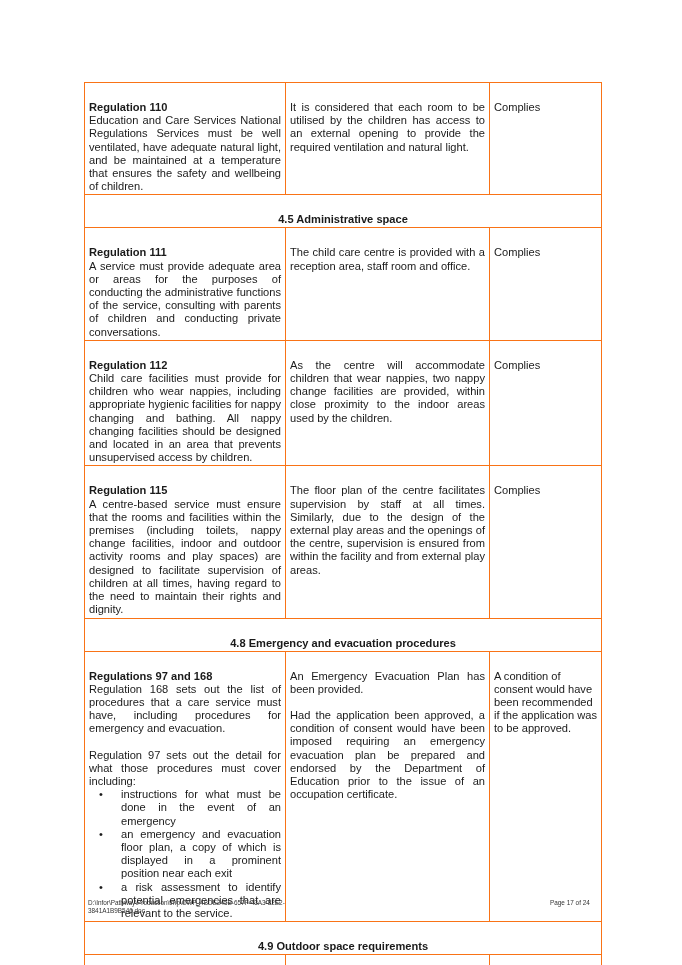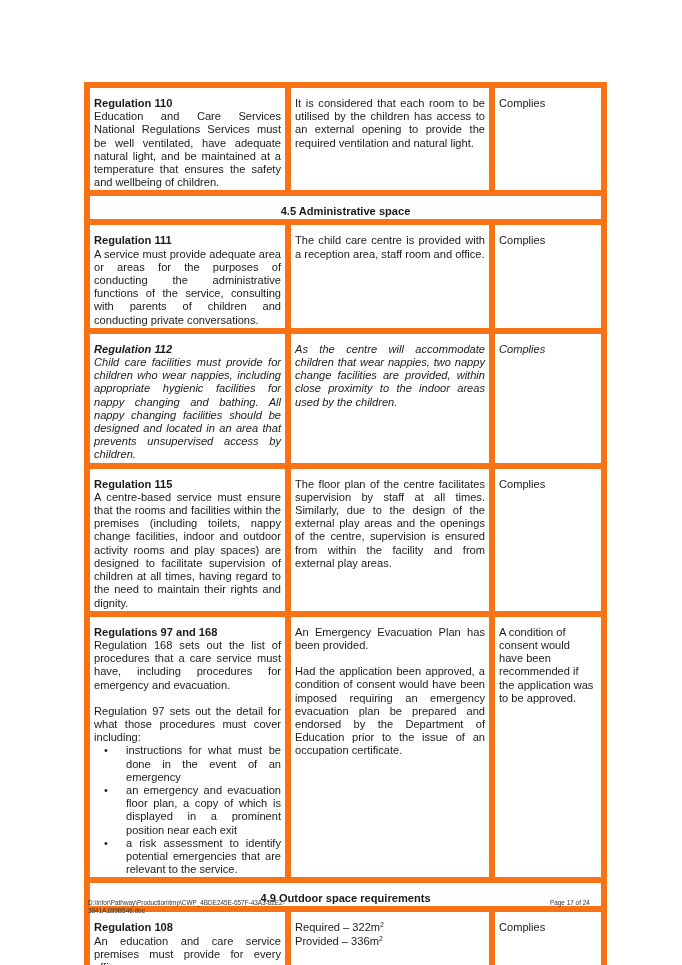--- a/index.html
+++ b/index.html
@@ -1,21 +1,21 @@
 <!DOCTYPE html>
 <html><head>
 <meta charset="utf-8">
 <style>
   html, body { margin: 0; padding: 0; background: #ffffff; }
   body { width: 682px; height: 965px; position: relative; overflow: hidden;
          font-family: "Liberation Sans", sans-serif; color: #1a1a1a; }
   .page { position: absolute; left: 0; top: 0; width: 682px; height: 965px; background: #fff; }
   table.reg { position: absolute; left: 84px; top: 82px; width: 517px;
               border-collapse: collapse; table-layout: fixed; font-size: 11.1px; line-height: 13.2px; }
-  table.reg td { border: 6px solid #f97316; vertical-align: top; padding: 9px 4px 1px 4px; }
+  table.reg td { border: 1px solid #f97316; vertical-align: top; padding: 18px 4px 1px 4px; }
   col.c1 { width: 201px; } col.c2 { width: 204px; } col.c3 { width: 112px; }
   td.section { font-weight: bold; padding: 0 4px; line-height: 13px; text-align: center; }
   .title { font-weight: bold; display: block; }
   .just { text-align: justify; }
   .para { display: block; }
   .gap { display: block; height: 13px; }
   ul.bullets { list-style: none; margin: 0; padding: 0; }
   ul.bullets li { position: relative; padding-left: 32px; text-align: justify; }
   ul.bullets li .dot { position: absolute; left: 10px; top: 0; }
   sup { font-size: 7px; line-height: 0; vertical-align: 4px; }
@@ -58,21 +58,21 @@
       </td>
       <td class="just">
         <span class="para">The child care centre is provided with a reception area, staff room and office.</span>
       </td>
       <td>
         <span>Complies</span>
       </td>
     </tr>
 
 
-    <tr style="height:120px;font-style:italic;">
+    <tr style="height:120px;">
       <td class="just">
         <span class="title">Regulation 112</span>
         <span class="para">Child care facilities must provide for children who wear nappies, including appropriate hygienic facilities for nappy changing and bathing. All nappy changing facilities should be designed and located in an area that prevents unsupervised access by children.</span>
       </td>
       <td class="just">
         <span class="para">As the centre will accommodate children that wear nappies, two nappy change facilities are provided, within close proximity to the indoor areas used by the children.</span>
       </td>
       <td>
         <span>Complies</span>
       </td>
@@ -85,20 +85,23 @@
         <span class="para">A centre-based service must ensure that the rooms and facilities within the premises (including toilets, nappy change facilities, indoor and outdoor activity rooms and play spaces) are designed to facilitate supervision of children at all times, having regard to the need to maintain their rights and dignity.</span>
       </td>
       <td class="just">
         <span class="para">The floor plan of the centre facilitates supervision by staff at all times. Similarly, due to the design of the external play areas and the openings of the centre, supervision is ensured from within the facility and from external play areas.</span>
       </td>
       <td>
         <span>Complies</span>
       </td>
     </tr>
 
+    <tr>
+      <td colspan="3" class="section">4.8 Emergency and evacuation procedures</td>
+    </tr>
 
     <tr style="height:252px;">
       <td class="just">
         <span class="title">Regulations 97 and 168</span>
         <span class="para">Regulation 168 sets out the list of procedures that a care service must have, including procedures for emergency and evacuation.</span>
         <span class="gap"></span>
         <span class="para">Regulation 97 sets out the detail for what those procedures must cover including:</span>
         <ul class="bullets">
           <li><span class="dot">•</span><span>instructions for what must be done in the event of an emergency</span></li>
           <li><span class="dot">•</span><span>an emergency and evacuation floor plan, a copy of which is displayed in a prominent position near each exit</span></li>

